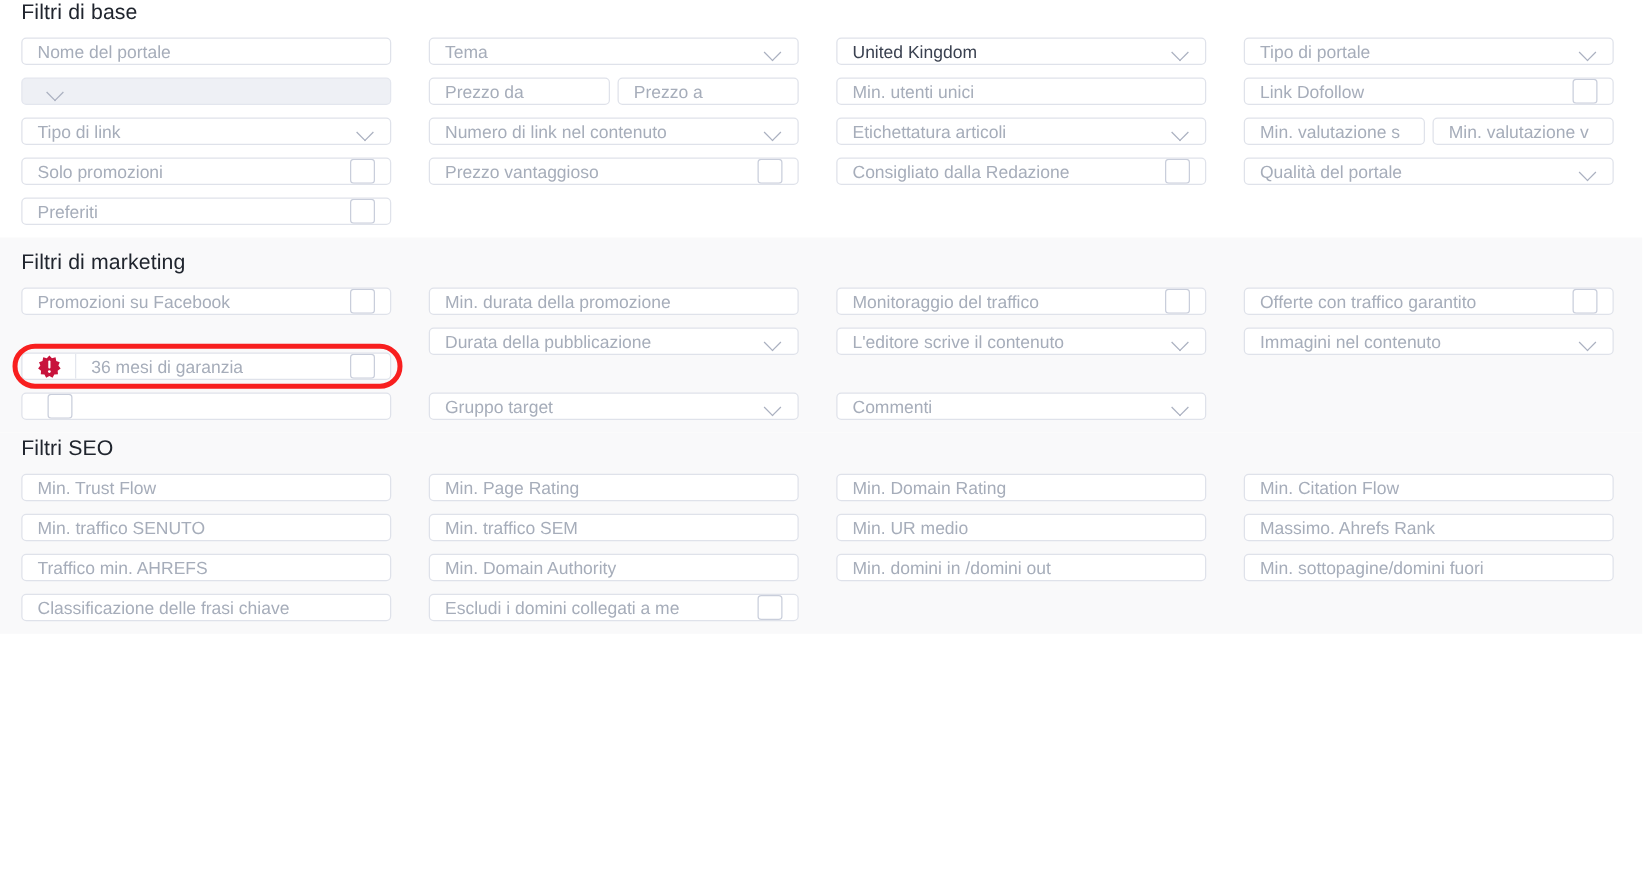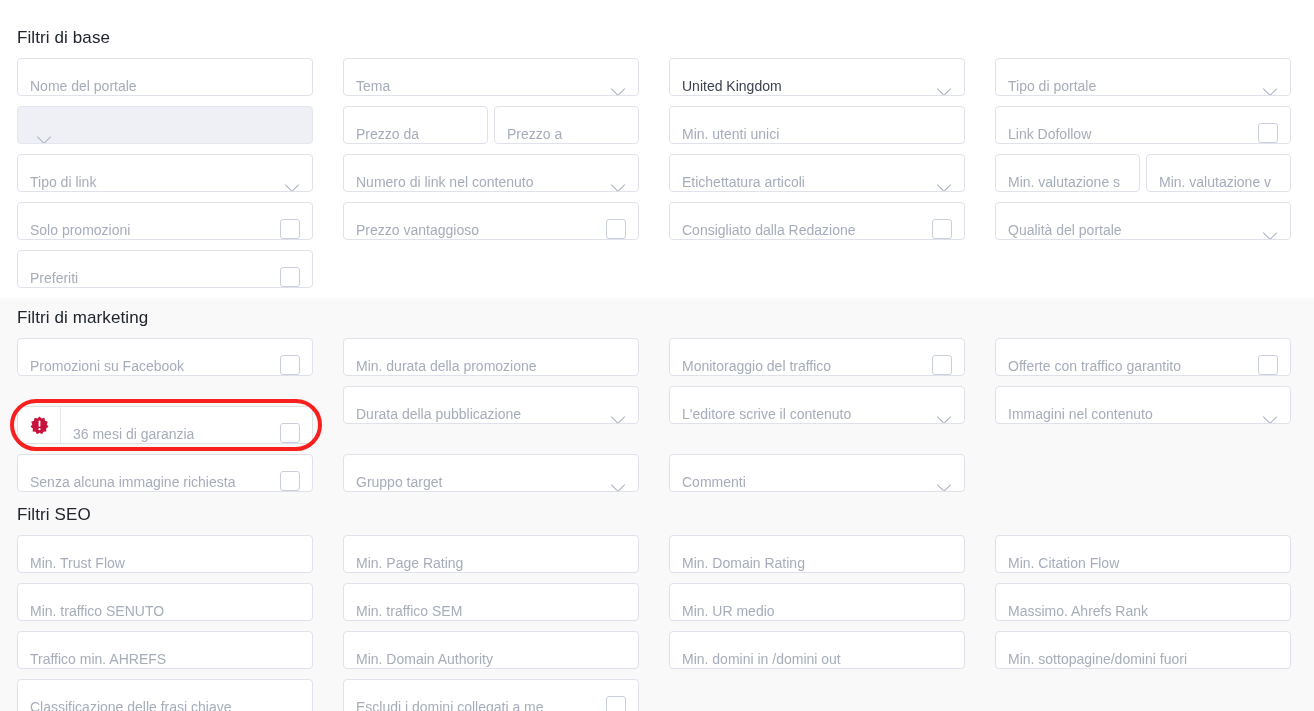--- a/index.html
+++ b/index.html
@@ -12,21 +12,21 @@
     height: 711px;
     font-family: "Liberation Sans", sans-serif;
     overflow: hidden;
     color: #3d4453;
   }
 
   .panel {
     position: relative;
     width: 1314px;
   }
-  .panel.base      { background: #ffffff; padding-top: 28px; }
+  .panel.base      { background: #ffffff; padding-top: 0; }
   .panel.marketing { background: #f9f9fa; padding-top: 10px; }
   .panel.seo       { background: #f9f9fa; padding-top: 3px; }
 
   .section-title {
     font-size: 17px;
     line-height: 20px;
     font-weight: 400;
     color: #20252e;
     margin: 0 0 10px 17px;
     letter-spacing: 0.1px;
@@ -46,27 +46,27 @@
     margin-right: 30px;
     margin-bottom: 10px;
     box-sizing: border-box;
   }
   .cell.last { margin-right: 0; }
   .cell.empty { visibility: hidden; }
 
   
   .field {
     position: relative;
-    height: 38px;
+    height: 22px;
     border: 1px solid #dfe2ea;
     border-radius: 4px;
     background: #ffffff;
     box-sizing: border-box;
     display: flex;
-    align-items: flex-end;
+    align-items: center;
     padding: 0 12px;
     font-size: 14px;
     overflow: hidden;
   }
   .field .txt {
     color: #a6adba;
     white-space: nowrap;
     overflow: hidden;
     flex: 1 1 auto;
     line-height: 18px;
@@ -324,21 +324,20 @@
           </div>
         </div>
         <div class="cell last">
           <div class="field">
             <span class="txt">Immagini nel contenuto</span>
             <span class="chev"></span>
           </div>
         </div>
         <div class="cell">
           <div class="field">
-            <span class="txt">Senza alcuna immagine richiesta</span>
             <span class="cbx"></span>
           </div>
         </div>
         <div class="cell">
           <div class="field">
             <span class="txt">Gruppo target</span>
             <span class="chev"></span>
           </div>
         </div>
         <div class="cell">

